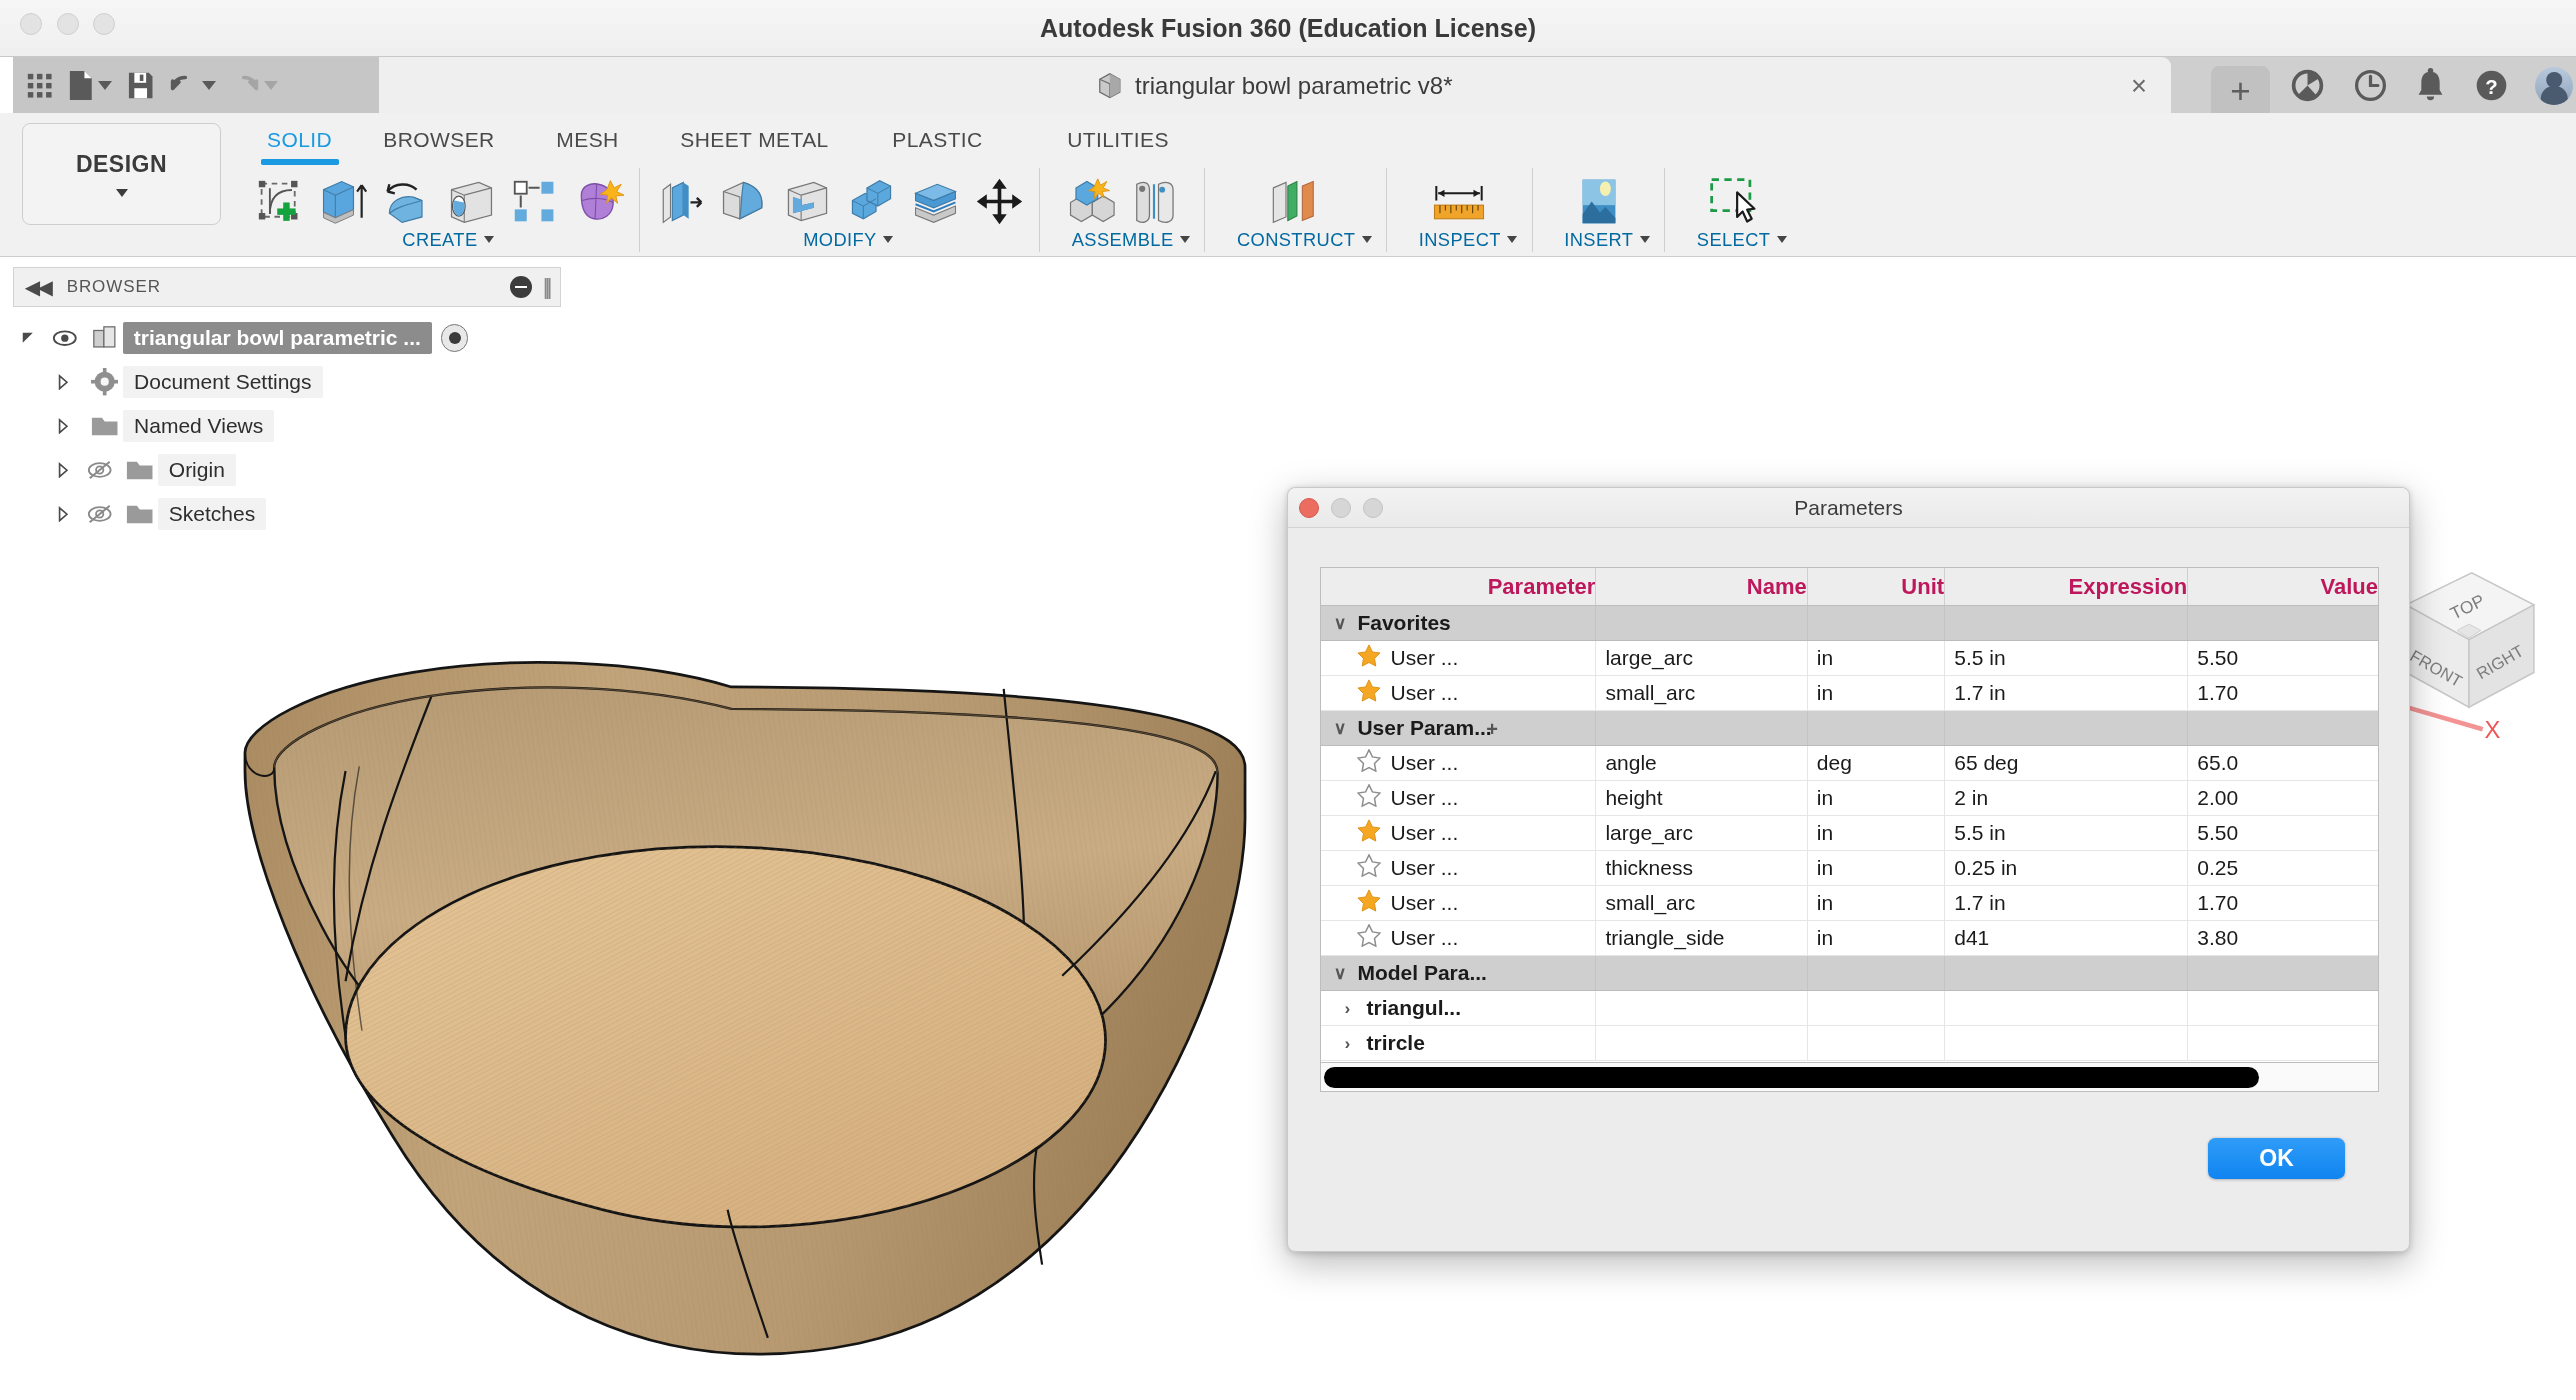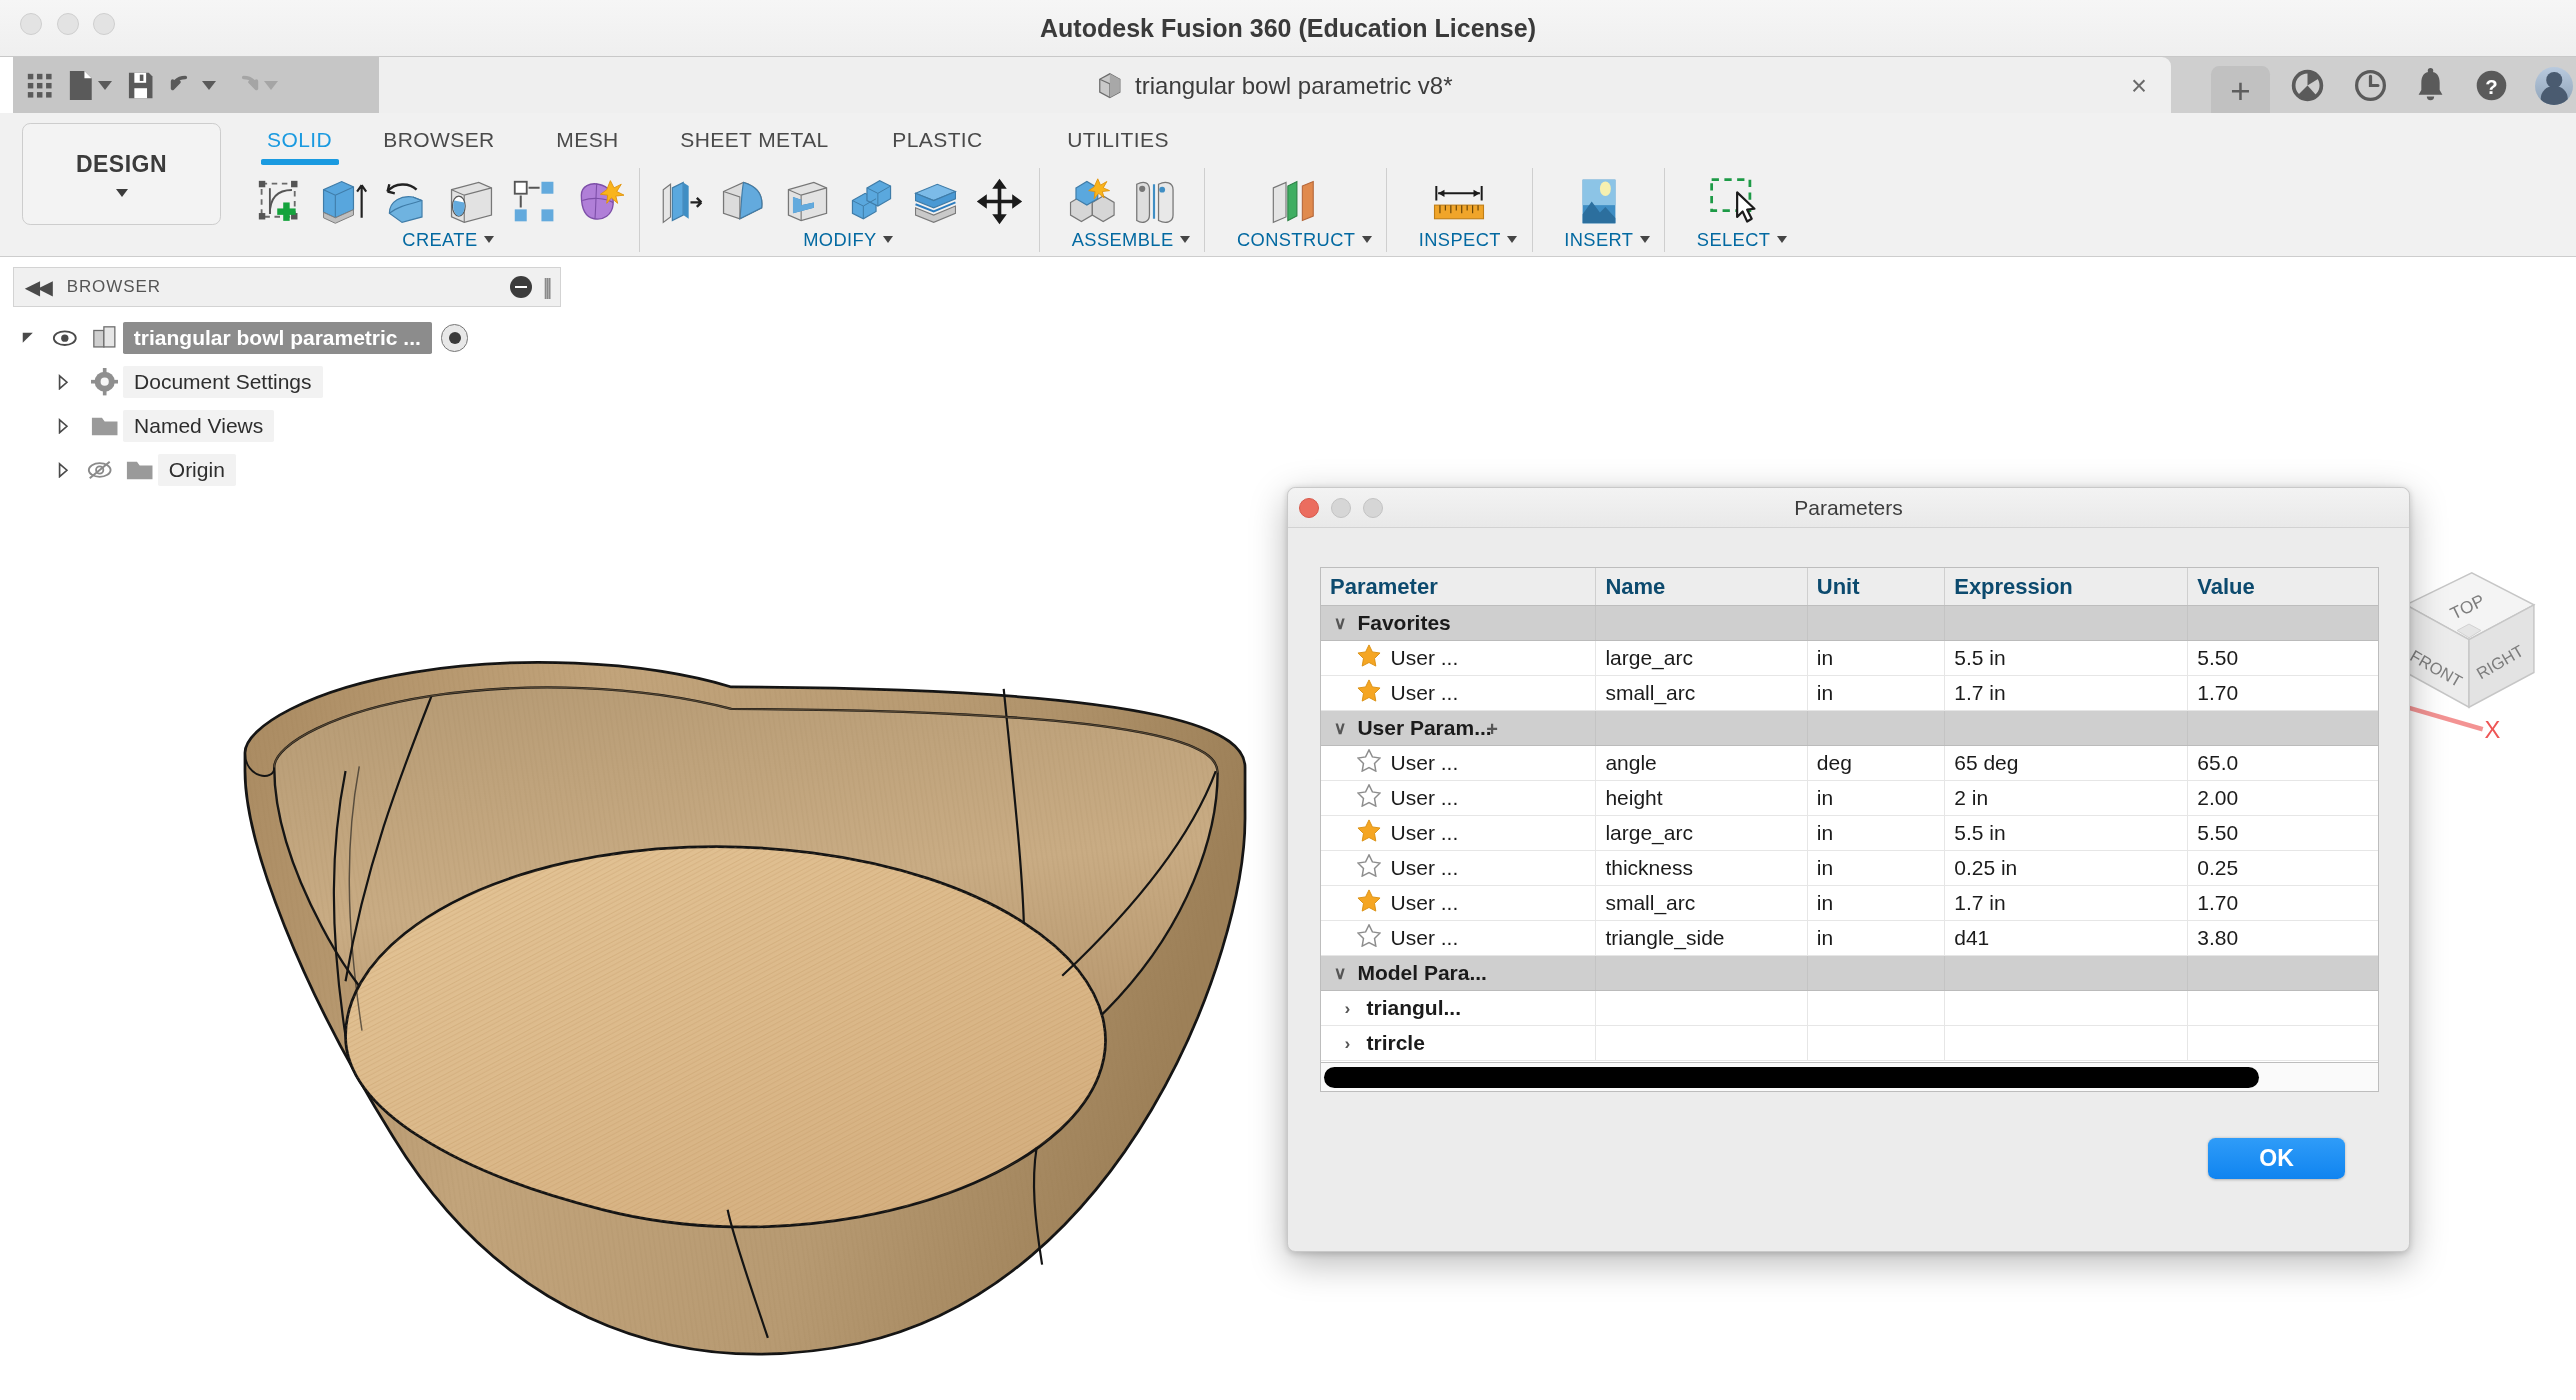--- a/index.html
+++ b/index.html
@@ -145,23 +145,23 @@
   .dtl { width:20px;height:20px;border-radius:50%; cursor:pointer; }
   .dtl.r { background:#eb6d5f; border:0.9px solid #d8594b; }
   .dtl.g { background:#d6d6d6; border:0.9px solid #c3c3c3; }
 
   .tableWrap {
     position:absolute; left:32px; top:79px; width:1059px; height:496px;
     background:#fff; border:0.9px solid #bdbdbd;
   }
   table.params { width:100%; border-collapse:collapse; table-layout:fixed; font-size:21px; color:#1b1b1b;}
   table.params th {
-    background:#ededed; text-align:left; font-weight:bold; font-size:22px;
+    background:#ededed; text-align:right; font-weight:bold; font-size:22px;
     padding:5.5px 0 5.5px 9.1px; height:37px; border-bottom:0.9px solid #bdbdbd;
-    border-right:0.9px solid #cfcfcf; color:#0c4a6e;
+    border-right:0.9px solid #cfcfcf; color:#be185d;
   }
   table.params th:last-child{border-right:none;}
   table.params td {
     height:35px; padding:0 0 0 9.1px; border-bottom:0.9px solid #e6e6e6;
     border-right:0.9px solid #e6e6e6; white-space:nowrap; overflow:hidden;
   }
   table.params td:last-child{border-right:none;}
   tr.grouprow td { background:#cfcfcf; font-weight:bold; border-bottom:0.9px solid #bbb; border-right:0.9px solid #c4c4c4;}
   tr.grouprow td:last-child{border-right:none;}
   .gcell { display:flex; align-items:center; gap:7.3px; }
@@ -755,20 +755,40 @@
           </svg>
       </span>
       <span class="nodeIcon">
         <svg width="27.4" height="24" viewBox="0 0 30 26">
             <path d="M1 4 h11 l3 4 h14 v15 H1 Z" fill="#9a9a9a"></path>
           </svg>
       </span>
       <span class="nodeLbl">Origin</span>
     </div>
 
+    <div class="tnode" style="padding-left:35px">
+      <span class="twist">
+        <svg width="16.5" height="16.5" viewBox="0 0 18 18">
+            <path d="M5 2 L13 9 L5 16 Z" fill="none" stroke="#4a4a4a" stroke-width="1.8"></path>
+          </svg>
+      </span>
+      <span class="eye">
+        <svg width="27.4" height="20" viewBox="0 0 30 22">
+            <ellipse cx="15" cy="11" rx="12" ry="7.5" fill="none" stroke="#8a8a8a" stroke-width="2"></ellipse>
+            <circle cx="15" cy="11" r="4" fill="none" stroke="#8a8a8a" stroke-width="2"></circle>
+            <path d="M4 20 L26 2" stroke="#8a8a8a" stroke-width="2.2"></path>
+          </svg>
+      </span>
+      <span class="nodeIcon">
+        <svg width="27.4" height="24" viewBox="0 0 30 26">
+            <path d="M1 4 h11 l3 4 h14 v15 H1 Z" fill="#9a9a9a"></path>
+          </svg>
+      </span>
+      <span class="nodeLbl">Sketches</span>
+    </div>
 
 
   </div>
 
   <div class="dlg">
     <div class="dlgTitle">
       <div class="dlgTraffic">
         <span class="dtl r"></span>
         <span class="dtl g"></span>
         <span class="dtl g"></span>

